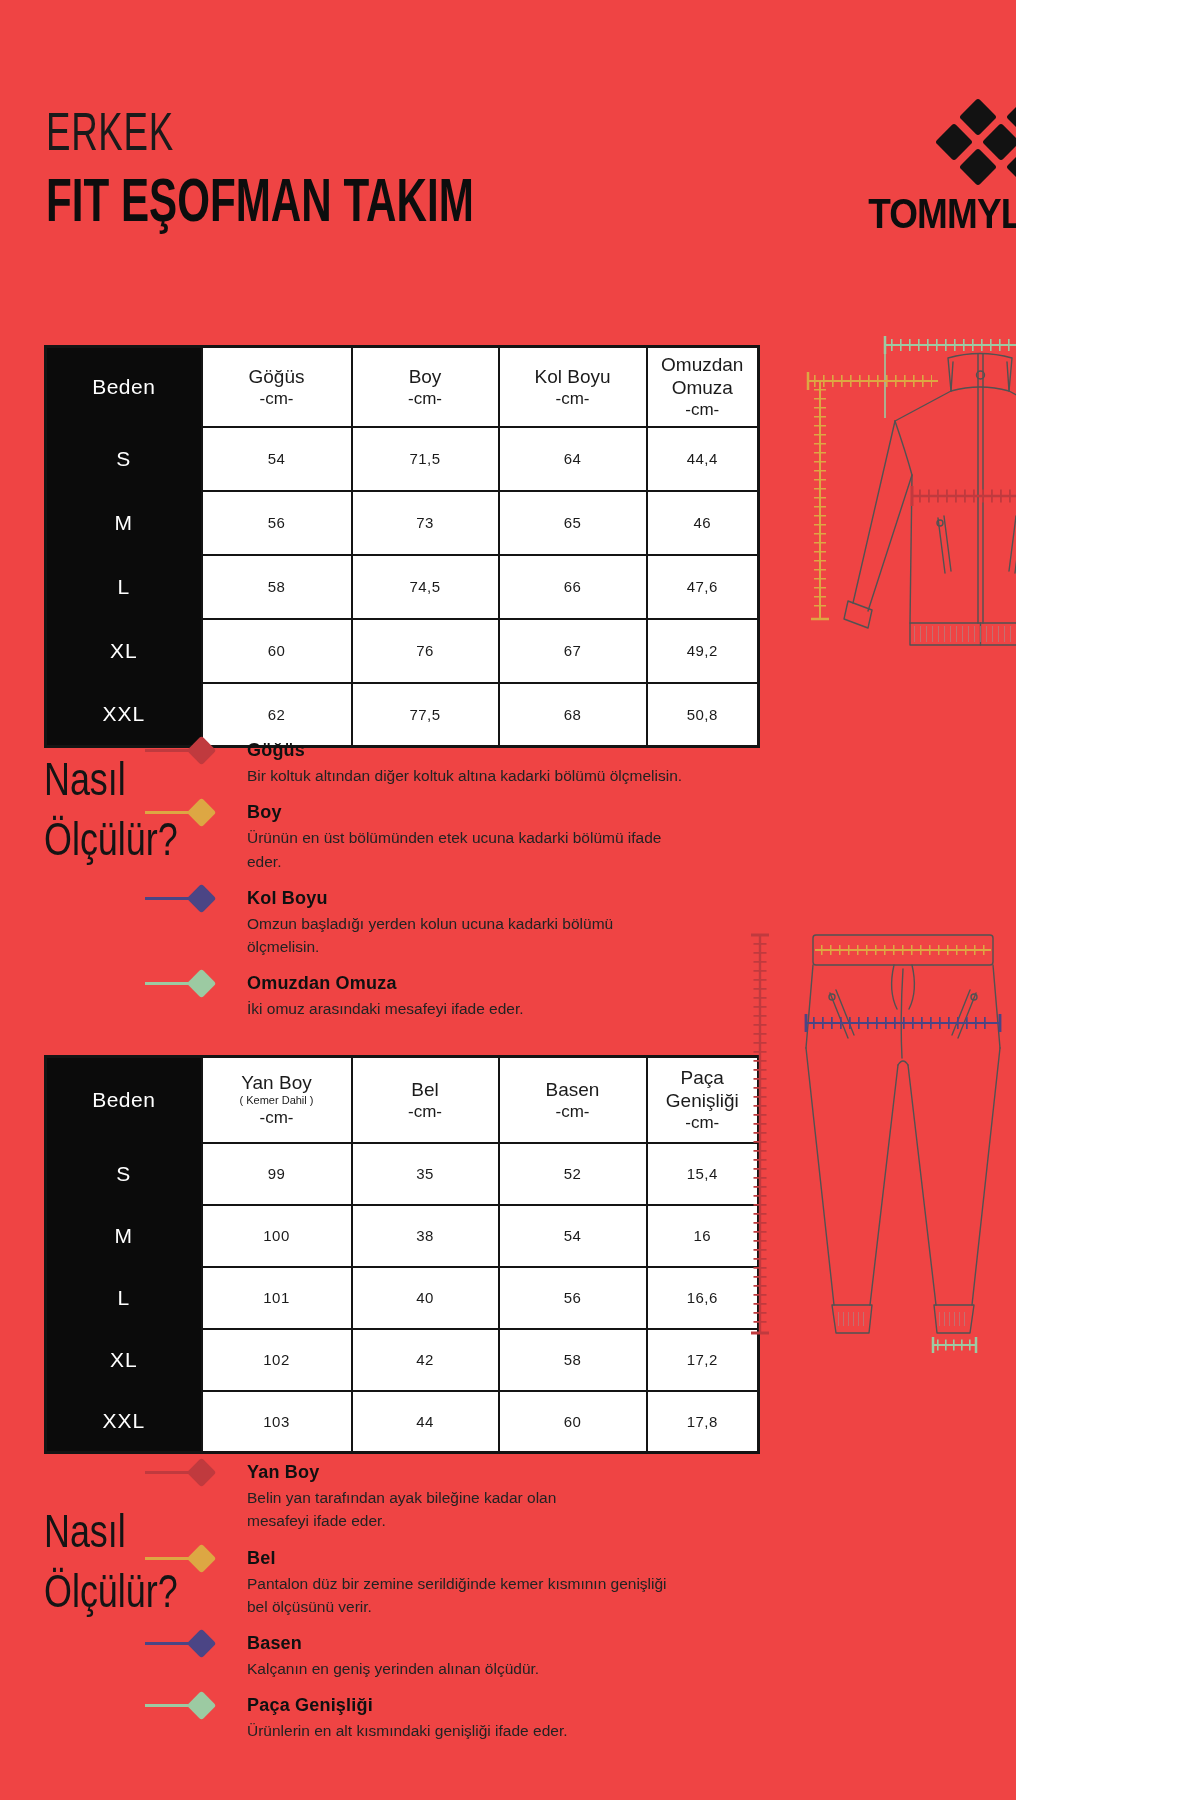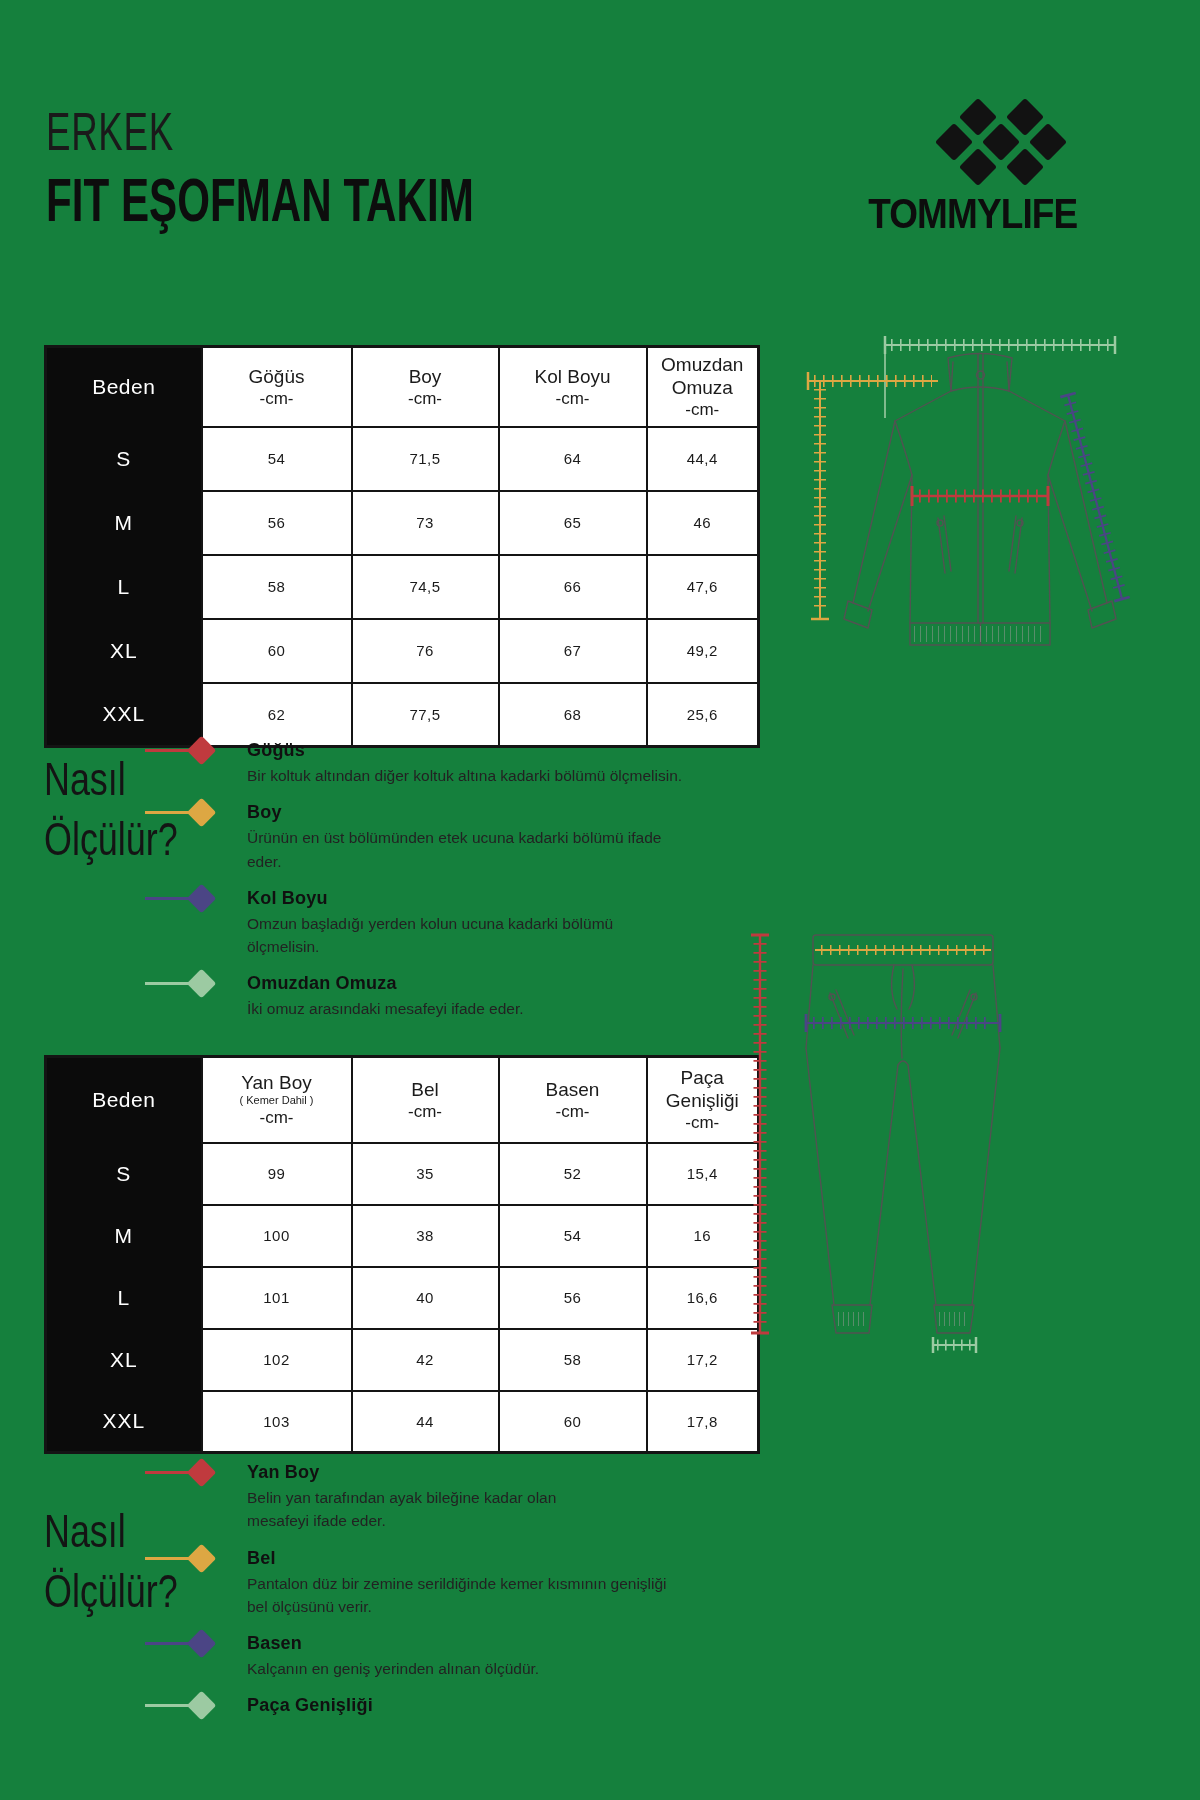--- a/index.html
+++ b/index.html
@@ -1,16 +1,16 @@
 <!DOCTYPE html>
 <html><head>
 <meta charset="utf-8">
 <style>
   html,body{margin:0;padding:0;background:#ffffff;font-family:"Liberation Sans",sans-serif;}
-  .page{position:relative;width:1200px;height:1800px;background:#15803d;overflow:hidden;}
+  .page{position:relative;width:1016px;height:1800px;background:#ef4444;overflow:hidden;}
 
   
   .category{position:absolute;left:46px;top:100px;font-size:54px;font-weight:400;color:#1a1a1a;
             letter-spacing:1px;transform:scaleX(.68);transform-origin:left top;white-space:nowrap;}
   .product-title{position:absolute;left:46px;top:164px;font-size:62px;font-weight:800;color:#0d0d0d;
             transform:scaleX(.68);transform-origin:left top;white-space:nowrap;}
   .logo-diamonds{position:absolute;left:932px;top:94px;width:145px;height:96px;}
   .dmd{position:absolute;width:27px;height:27px;background:#121212;border-radius:3px;
        transform:translate(-50%,-50%) rotate(45deg);}
   .brand-text{position:absolute;left:840px;top:190px;width:235px;text-align:right;font-size:42px;
@@ -123,21 +123,21 @@
       <td class="val">60</td>
       <td class="val">76</td>
       <td class="val">67</td>
       <td class="val">49,2</td>
     </tr>
     <tr class="data">
       <td class="dark">XXL</td>
       <td class="val">62</td>
       <td class="val">77,5</td>
       <td class="val">68</td>
-      <td class="val">25,6</td>
+      <td class="val">50,8</td>
     </tr>
   </tbody>
     </table>
 
   <svg class="diagram" style="left:690px;top:283px;" width="470" height="372" viewBox="0 0 470 372">
 
     <g class="art">
       <path d="M258 75 Q290 66 322 75 L319 108 Q290 100 261 108 Z"></path>
       <path d="M263 79 L261 108 M317 79 L319 108"></path>
       <path d="M261 108 L205 138 M319 108 L375 138"></path>
@@ -349,16 +349,17 @@
     <div class="g-item">
       <span class="m-line c-purple"></span>
       <span class="m-diamond c-purple"></span>
       <div class="g-name">Basen</div>
       <div class="g-desc" style="max-width:300px;">Kalçanın en geniş yerinden alınan ölçüdür.</div>
     </div>
     <div class="g-item">
       <span class="m-line c-green"></span>
       <span class="m-diamond c-green"></span>
       <div class="g-name">Paça Genişliği</div>
+      <div class="g-desc">Ürünlerin en alt kısmındaki genişliği ifade eder.</div>
     </div>
   </div>
 
 </div>
 
 </body></html>

